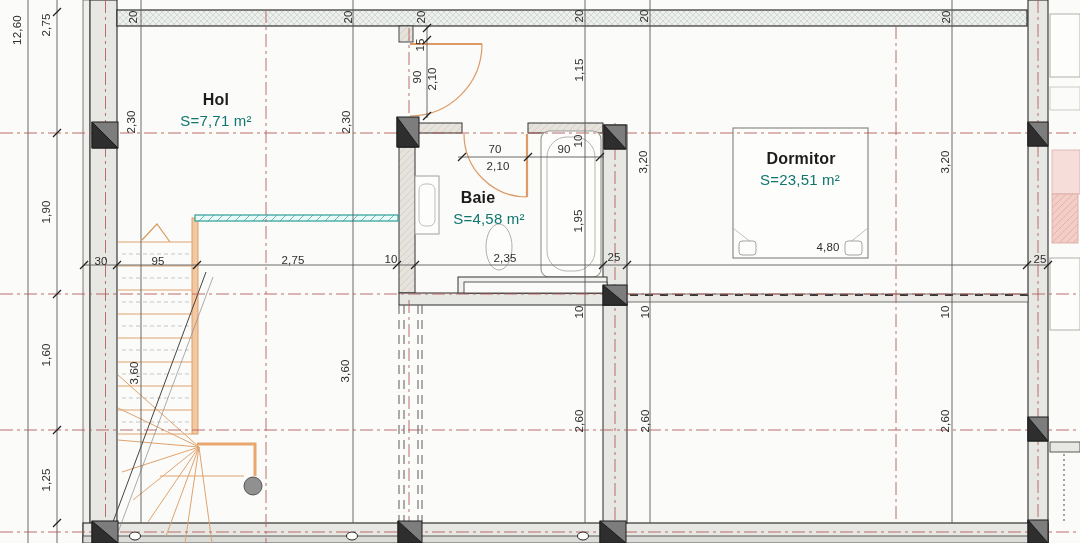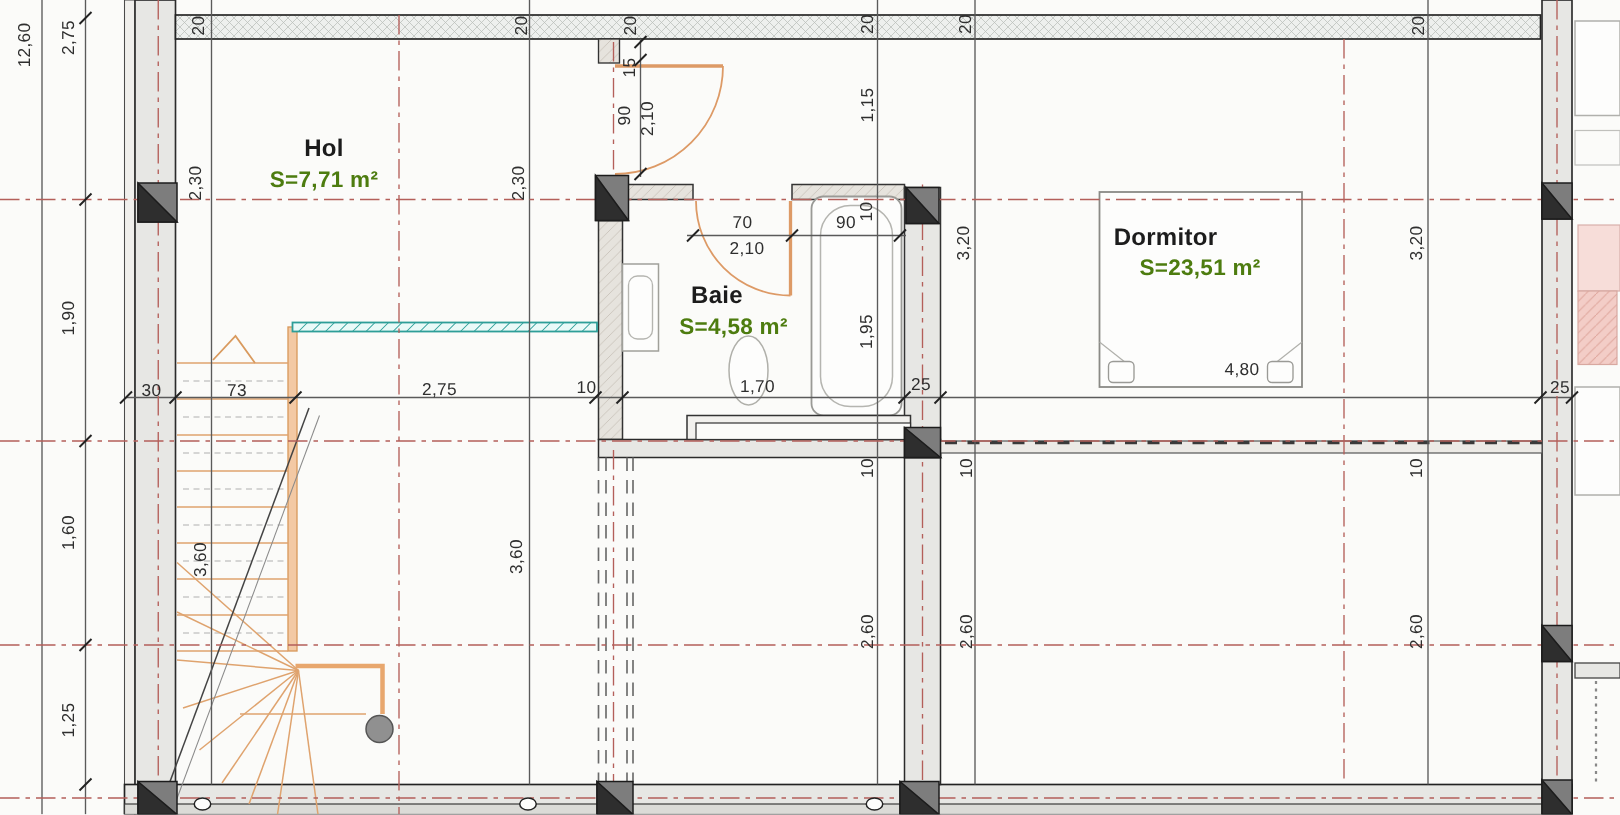--- a/index.html
+++ b/index.html
@@ -3,21 +3,21 @@
 <meta charset="utf-8">
 <style>
   html,body{margin:0;padding:0;background:#fafaf8;}
   .plan{position:relative;width:1080px;height:543px;background:#fbfbf9;overflow:hidden;
         font-family:"Liberation Sans",sans-serif;}
   .plan svg{position:absolute;left:0;top:0;}
   .lbl{position:absolute;transform:translate(-50%,-50%);font-size:11.5px;color:#2e2e2e;
        white-space:nowrap;letter-spacing:.2px;z-index:5;}
   .rot{transform:translate(-50%,-50%) rotate(-90deg);}
   .room-name{font-size:16px;font-weight:bold;color:#1c1c1c;}
-  .room-area{font-size:15px;color:#4d7c0f;font-weight:bold;}
+  .room-area{font-size:15px;color:#0f766e;}
 </style>
 </head>
 <body>
 
 <div class="plan">
 
 <svg width="1080" height="543" viewBox="0 0 1080 543">
   <defs>
     <pattern id="beamHatch" width="6" height="6" patternUnits="userSpaceOnUse">
       <rect width="6" height="6" fill="#eef0ee"></rect>
@@ -280,21 +280,21 @@
     <ellipse cx="135" cy="536" rx="5.5" ry="4"></ellipse>
     <ellipse cx="352" cy="536" rx="5.5" ry="4"></ellipse>
     <ellipse cx="583" cy="536" rx="5.5" ry="4"></ellipse>
   </g>
 </svg>
 
 <div class="lbl room-name" style="left:216px;top:100px">Hol</div>
 <div class="lbl room-area" style="left:216px;top:120px">S=7,71 m²</div>
 <div class="lbl room-name" style="left:478px;top:198px">Baie</div>
 <div class="lbl room-area" style="left:489px;top:218px">S=4,58 m²</div>
-<div class="lbl room-name" style="left:777px;top:159px">Dormitor</div>
+<div class="lbl room-name" style="left:801px;top:159px">Dormitor</div>
 <div class="lbl room-area" style="left:800px;top:179px">S=23,51 m²</div>
 
 <div class="lbl rot" style="left:17px;top:30px">12,60</div>
 <div class="lbl rot" style="left:46px;top:25px">2,75</div>
 <div class="lbl rot" style="left:46px;top:212px">1,90</div>
 <div class="lbl rot" style="left:46px;top:355px">1,60</div>
 <div class="lbl rot" style="left:46px;top:480px">1,25</div>
 
 <div class="lbl rot" style="left:133px;top:17px">20</div>
 <div class="lbl rot" style="left:348px;top:17px">20</div>
@@ -316,24 +316,24 @@
 <div class="lbl rot" style="left:645px;top:421px">2,60</div>
 <div class="lbl rot" style="left:945px;top:421px">2,60</div>
 <div class="lbl rot" style="left:134px;top:373px">3,60</div>
 <div class="lbl rot" style="left:345px;top:371px">3,60</div>
 
 <div class="lbl rot" style="left:420px;top:45px">15</div>
 <div class="lbl rot" style="left:417px;top:77px">90</div>
 <div class="lbl rot" style="left:432px;top:79px">2,10</div>
 
 <div class="lbl" style="left:101px;top:261px">30</div>
-<div class="lbl" style="left:158px;top:261px">73</div>
+<div class="lbl" style="left:158px;top:261px">95</div>
 <div class="lbl" style="left:293px;top:260px">2,75</div>
 <div class="lbl" style="left:391px;top:259px">10</div>
-<div class="lbl" style="left:505px;top:258px">1,70</div>
+<div class="lbl" style="left:505px;top:258px">2,35</div>
 <div class="lbl" style="left:614px;top:257px">25</div>
 <div class="lbl" style="left:828px;top:247px">4,80</div>
 <div class="lbl" style="left:1040px;top:259px">25</div>
 
 <div class="lbl" style="left:495px;top:149px">70</div>
 <div class="lbl" style="left:498px;top:166px">2,10</div>
 <div class="lbl" style="left:564px;top:149px">90</div>
 <div class="lbl rot" style="left:578px;top:141px">10</div>
 
 </div>

